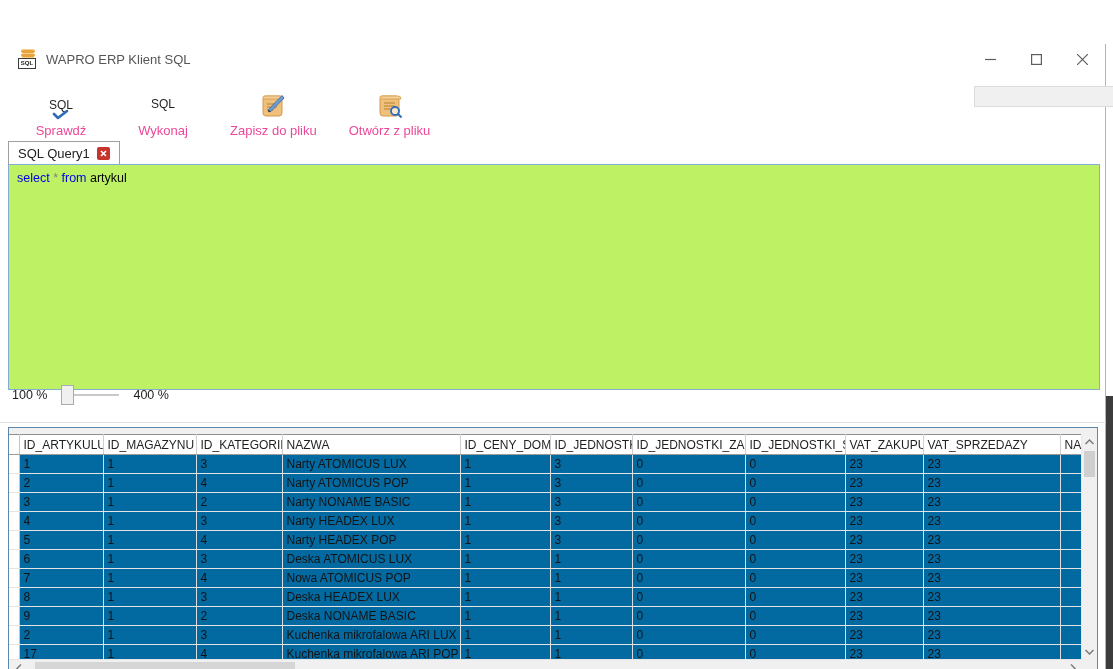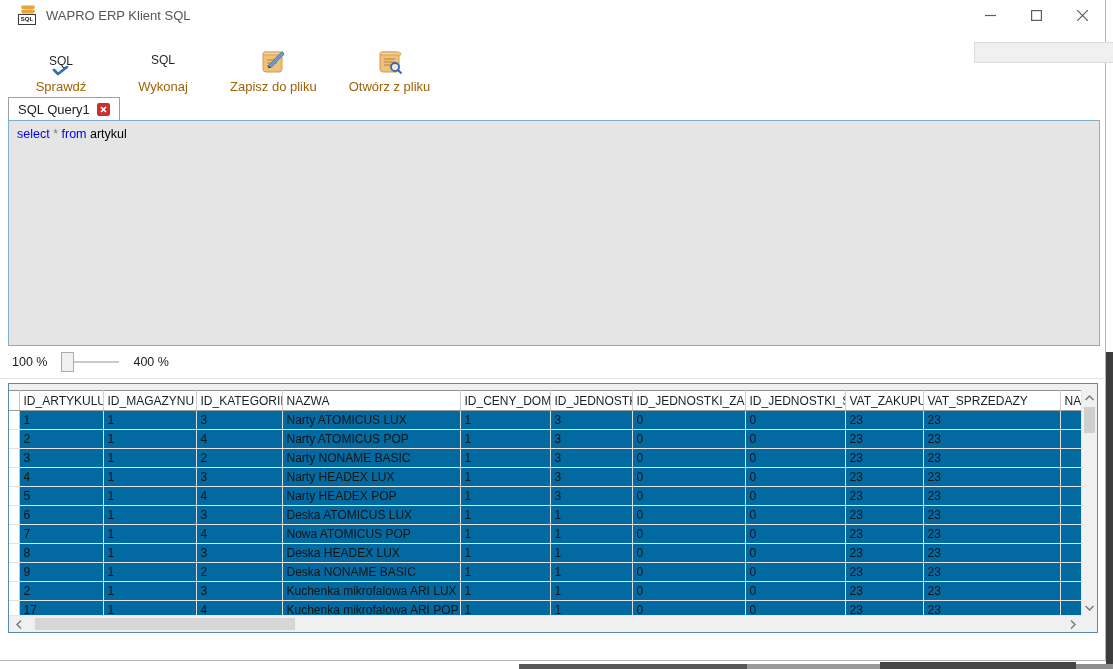--- a/index.html
+++ b/index.html
@@ -1,18 +1,18 @@
 <!DOCTYPE html>
 <html><head>
 <meta charset="utf-8">
 <style>
   html,body{margin:0;padding:0;}
   body{width:1113px;height:669px;overflow:hidden;background:#fff;
        font-family:"Liberation Sans", sans-serif;-webkit-font-smoothing:antialiased;}
-  .desktop{position:relative;width:1113px;height:580px;background:#fff;}
+  .desktop{position:relative;width:1113px;height:580px;background:#fff;margin-top:44px;}
 
   
   .bgstrip{position:absolute;}
   .bg-right{left:1106px;top:352px;width:7px;height:317px;background:#3c3c3c;}
   .bg-b1{left:519px;top:664px;width:228px;height:5px;background:#575757;}
   .bg-b2{left:747px;top:664px;width:133px;height:5px;background:#9a9a9a;}
   .bg-b3{left:880px;top:662px;width:196px;height:7px;background:#454545;}
   .bg-b4{left:1076px;top:664px;width:37px;height:5px;background:#8d8d8d;}
 
   .window{position:absolute;left:0;top:0;width:1106px;height:661px;box-sizing:border-box;
@@ -28,44 +28,44 @@
   .wtitle{font-size:13px;color:#565656;}
   .win-controls{position:absolute;right:0;top:0;height:30px;display:flex;}
   .wc-btn{width:46px;height:30px;display:flex;align-items:center;justify-content:center;}
   .wc-btn svg{stroke:#5e5e5e;fill:none;stroke-width:1.2;}
 
   
   .toolbar{position:absolute;left:0;top:30px;right:0;height:66px;display:flex;align-items:flex-end;padding-left:16px;box-sizing:border-box;}
   .tbtn{display:flex;flex-direction:column;align-items:center;justify-content:flex-end;
         height:60px;padding:2px 10px;margin-right:12px;min-width:70px;cursor:default;}
   .tbtn .ticon{height:34px;display:flex;flex-direction:column;align-items:center;justify-content:flex-end;}
-  .tbtn .tlbl{font-size:13px;color:#a16207;margin-top:3px;white-space:nowrap;}
+  .tbtn .tlbl{font-size:13px;color:#ec4899;margin-top:3px;white-space:nowrap;}
   .sqltxt{font-size:12px;color:#1f1f1f;line-height:12px;}
   .sql-run .sqltxt{margin-bottom:10px;}
 
   
   .searchbox{position:absolute;right:8px;top:42px;width:123px;height:21px;display:flex;}
   .search-input{flex:1;height:21px;box-sizing:border-box;border:1px solid #dcdcdc;background:#f0f0f0;
                 outline:none;font-size:12px;padding:0 4px;color:#333;}
 
   
   .tab{position:absolute;left:8px;top:97px;height:23px;box-sizing:border-box;background:#fff;
        border:1px solid #9f9f9f;border-bottom:none;display:flex;align-items:center;padding:0 9px;font-size:13px;color:#222;}
   .tab-close{width:13px;height:13px;background:#c8332e;border-radius:2px;margin-left:7px;
              display:flex;align-items:center;justify-content:center;}
 
   
   .editor{position:absolute;left:8px;top:120px;width:1092px;height:226px;box-sizing:border-box;
-          border:1px solid #83aed2;background:#e5e5e5;padding:6px 8px;font-size:12.5px;cursor:text;}
+          border:1px solid #83aed2;background:#bef264;padding:6px 8px;font-size:12.5px;cursor:text;}
   .kw{color:#0000e6;}
   .op{color:#808080;}
   .ident{color:#000;}
 
   
-  .slider-row{position:absolute;left:8px;top:351px;height:22px;display:flex;align-items:center;}
+  .slider-row{position:absolute;left:8px;top:340px;height:22px;display:flex;align-items:center;}
   .sl-label{font-size:12.5px;color:#1b1b1b;padding:0 4px;}
   .slider{position:relative;width:58px;height:20px;margin:0 10px;}
   .sl-track{position:absolute;left:0;right:0;top:9px;height:2px;background:#c9c9c9;}
   .sl-thumb{position:absolute;left:0;top:0;width:13px;height:20px;background:#f0f0f0;border:1px solid #ababab;box-sizing:border-box;}
 
   .divider{position:absolute;left:0;top:378px;width:1106px;height:1px;background:#e3e3e3;}
 
   
   .results-panel{position:absolute;left:8px;top:383px;width:1090px;height:250px;box-sizing:border-box;
                  border:1px solid #5c88ad;background:#0369a1;}

